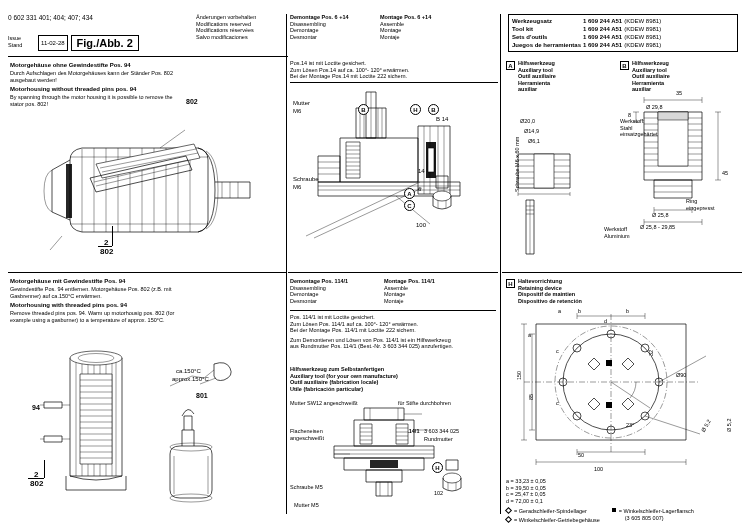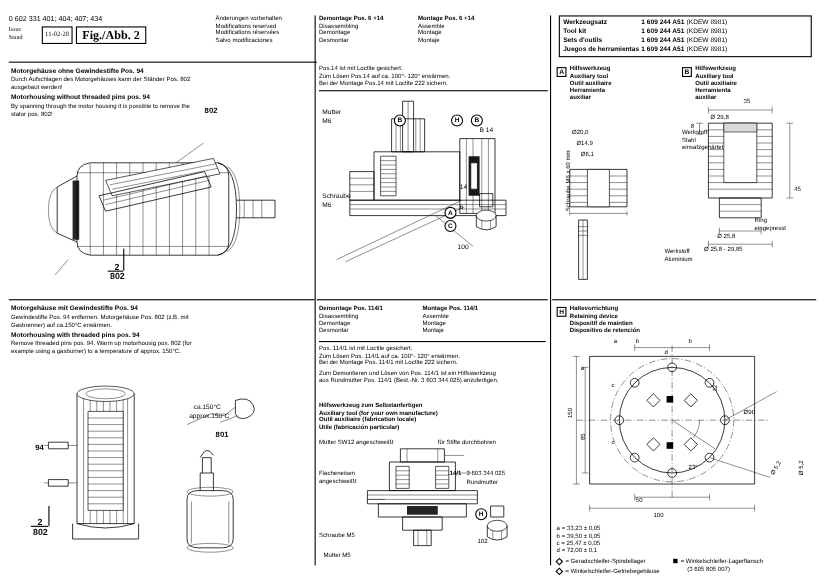--- a/index.html
+++ b/index.html
@@ -22,21 +22,21 @@
   
   .frame{border:1px solid #000;box-sizing:border-box;}
 
   
   #col1{left:8px;top:14px;width:160px;}
   #col2{left:196px;top:14px;width:80px;}
   #col3{left:290px;top:14px;width:200px;}
   #col4{left:508px;top:14px;width:230px;}
 
   .idline{font-size:6.5px;}
-  .issuebox{display:flex;align-items:stretch;margin-top:3px;font-family:Liberation Serif, serif;}
+  .issuebox{display:flex;align-items:stretch;margin-top:14px;}
   .issue-left{font-size:5.5px;line-height:6.5px;width:30px;}
   .issue-date{border:1px solid #000;font-size:6px;padding:1px 2px;display:flex;align-items:center;}
   .figbox{border:1px solid #000;font-weight:bold;font-size:11px;padding:1px 5px;margin-left:3px;display:flex;align-items:center;}
 
   
   .tooltable{font-size:6px;line-height:8px;}
   .tooltable td{padding:0 2px 0 0;white-space:nowrap;}
   .lnv{position:absolute;background:#000;width:1px;}
   .lnh{position:absolute;background:#000;height:1px;}
   .balloon{

